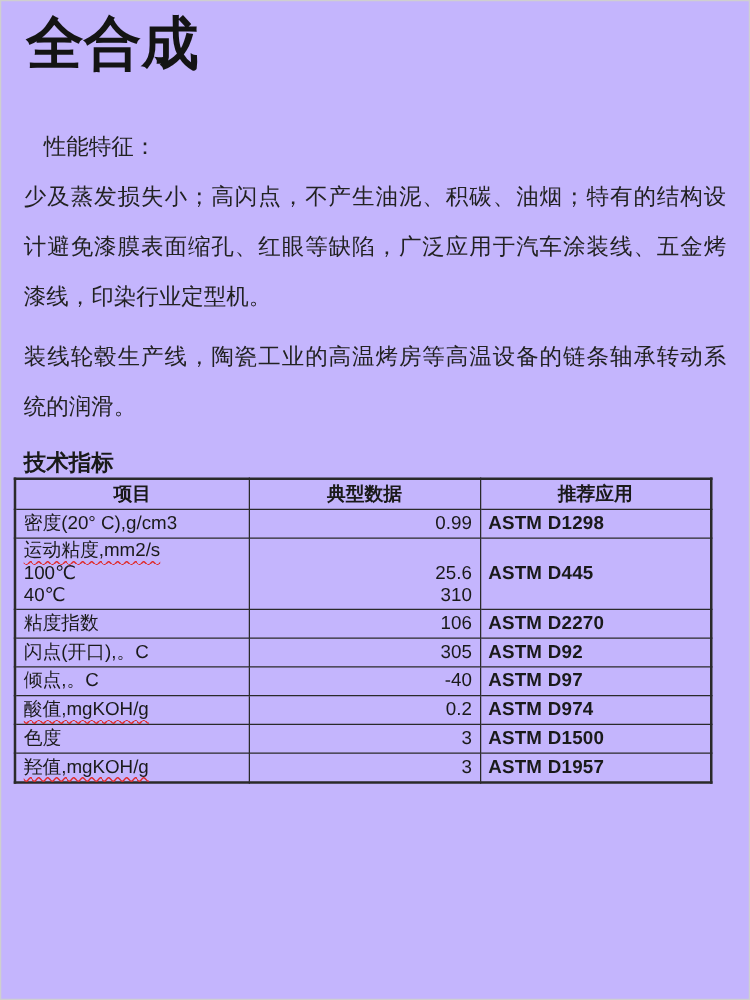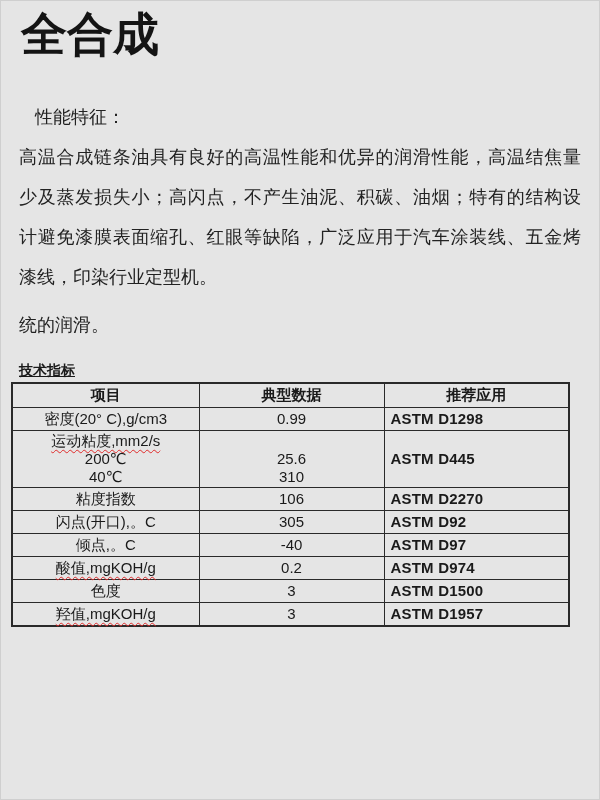--- a/index.html
+++ b/index.html
@@ -7,21 +7,21 @@
   html, body { margin: 0; padding: 0; }
   body {
     width: 600px; height: 800px;
     background: #ffffff;
     font-family: "Liberation Sans", "DejaVu Sans", sans-serif;
     color: var(--ink);
   }
   .page {
     width: 600px; height: 800px;
     border: 1px solid #cfcfcf;
-    background: #e5e5e5;
+    background: #c4b5fd;
     padding: 4px 18px 0 18px;
     overflow: hidden;
   }
   .title-black {
     font-size: 46px; font-weight: 700; color: #141414;
     margin: 4px 0 0 2px; line-height: 50px;
   }
   .title-red {
     font-size: 48px; font-weight: 700; color: var(--title-red);
     margin: 30px 0 0 2px; line-height: 54px;
@@ -30,22 +30,22 @@
     font-size: 18px; margin: 46px 0 0 16px; line-height: 24px; color: #222;
   }
   .para { margin-top: 8px; }
   .jline {
     font-size: 18px; line-height: 40px; color: #222;
     text-align: justify; text-align-last: justify;
     width: 562px; white-space: nowrap;
   }
   .jline.last { text-align-last: left; }
   .caption {
-    font-size: 14px; font-weight: 600; color: #1a1a1a;
-    margin: 16px 0 3px 0; line-height: 18px; text-decoration: underline;
+    font-size: 18px; font-weight: 600; color: #1a1a1a;
+    margin: 16px 0 3px 0; line-height: 18px;
   }
   table.specs {
     border-collapse: collapse;
     margin-left: -8px;
     width: 557px;
     table-layout: fixed;
     border: 2px solid var(--line);
   }
   table.specs th, table.specs td {
     border: 1px solid var(--line);
@@ -53,49 +53,49 @@
     padding: 1px 6px;
     vertical-align: middle;
     color: #1a1a1a;
   }
   table.specs th {
     font-weight: 700; text-align: center; height: 24px; padding: 2px 6px;
   }
   col.c1 { width: 187px; }
   col.c2 { width: 185px; }
   col.c3 { width: 185px; }
-  td.c1 { text-align: center; line-height: 20px; }
-  td.c2 { text-align: center; line-height: 20px; }
+  td.c1 { text-align: left; line-height: 20px; }
+  td.c2 { text-align: right; line-height: 20px; }
   td.c3 { text-align: left; font-weight: 600; line-height: 20px; letter-spacing: .2px; }
   .vline { line-height: 18px; min-height: 18px; }
   .squiggle {
     text-decoration: underline;
     text-decoration-style: wavy;
     text-decoration-color: var(--squiggle-red);
     text-decoration-thickness: 1px;
     text-underline-offset: 3px;
   }
 </style>
 </head>
 <body>
 
 <div class="page">
 
   <div class="title-black">全合成</div>
 
   <div class="sec-heading">性能特征：</div>
 
   <div class="para">
-    <div class="jline">高温合成链条油具有良好的高温性能和优异的润滑性能，高温结焦量</div>
     <div class="jline">少及蒸发损失小；高闪点，不产生油泥、积碳、油烟；特有的结构设</div>
     <div class="jline">计避免漆膜表面缩孔、红眼等缺陷，广泛应用于汽车涂装线、五金烤</div>
     <div class="jline last">漆线，印染行业定型机。</div>
   </div>
 
   <div class="para">
+    <div class="jline">装线轮毂生产线，陶瓷工业的高温烤房等高温设备的链条轴承转动系</div>
     <div class="jline last">统的润滑。</div>
   </div>
 
   <div class="caption">技术指标</div>
 
   <table class="specs">
     <colgroup>
         <col class="c1">
         <col class="c2">
         <col class="c3">
@@ -109,21 +109,21 @@
     </thead>
     <tbody>
       <tr>
         <td class="c1">密度(20° C),g/cm3</td>
         <td class="c2">0.99</td>
         <td class="c3">ASTM D1298</td>
       </tr>
       <tr>
         <td class="c1">
           <div class="vline"><span class="squiggle">运动粘度,mm2/s</span></div>
-          <div class="vline">200℃</div>
+          <div class="vline">100℃</div>
           <div class="vline">40℃</div>
         </td>
         <td class="c2">
           <div class="vline"></div>
           <div class="vline">25.6</div>
           <div class="vline">310</div>
         </td>
         <td class="c3">ASTM D445</td>
       </tr>
       <tr>

